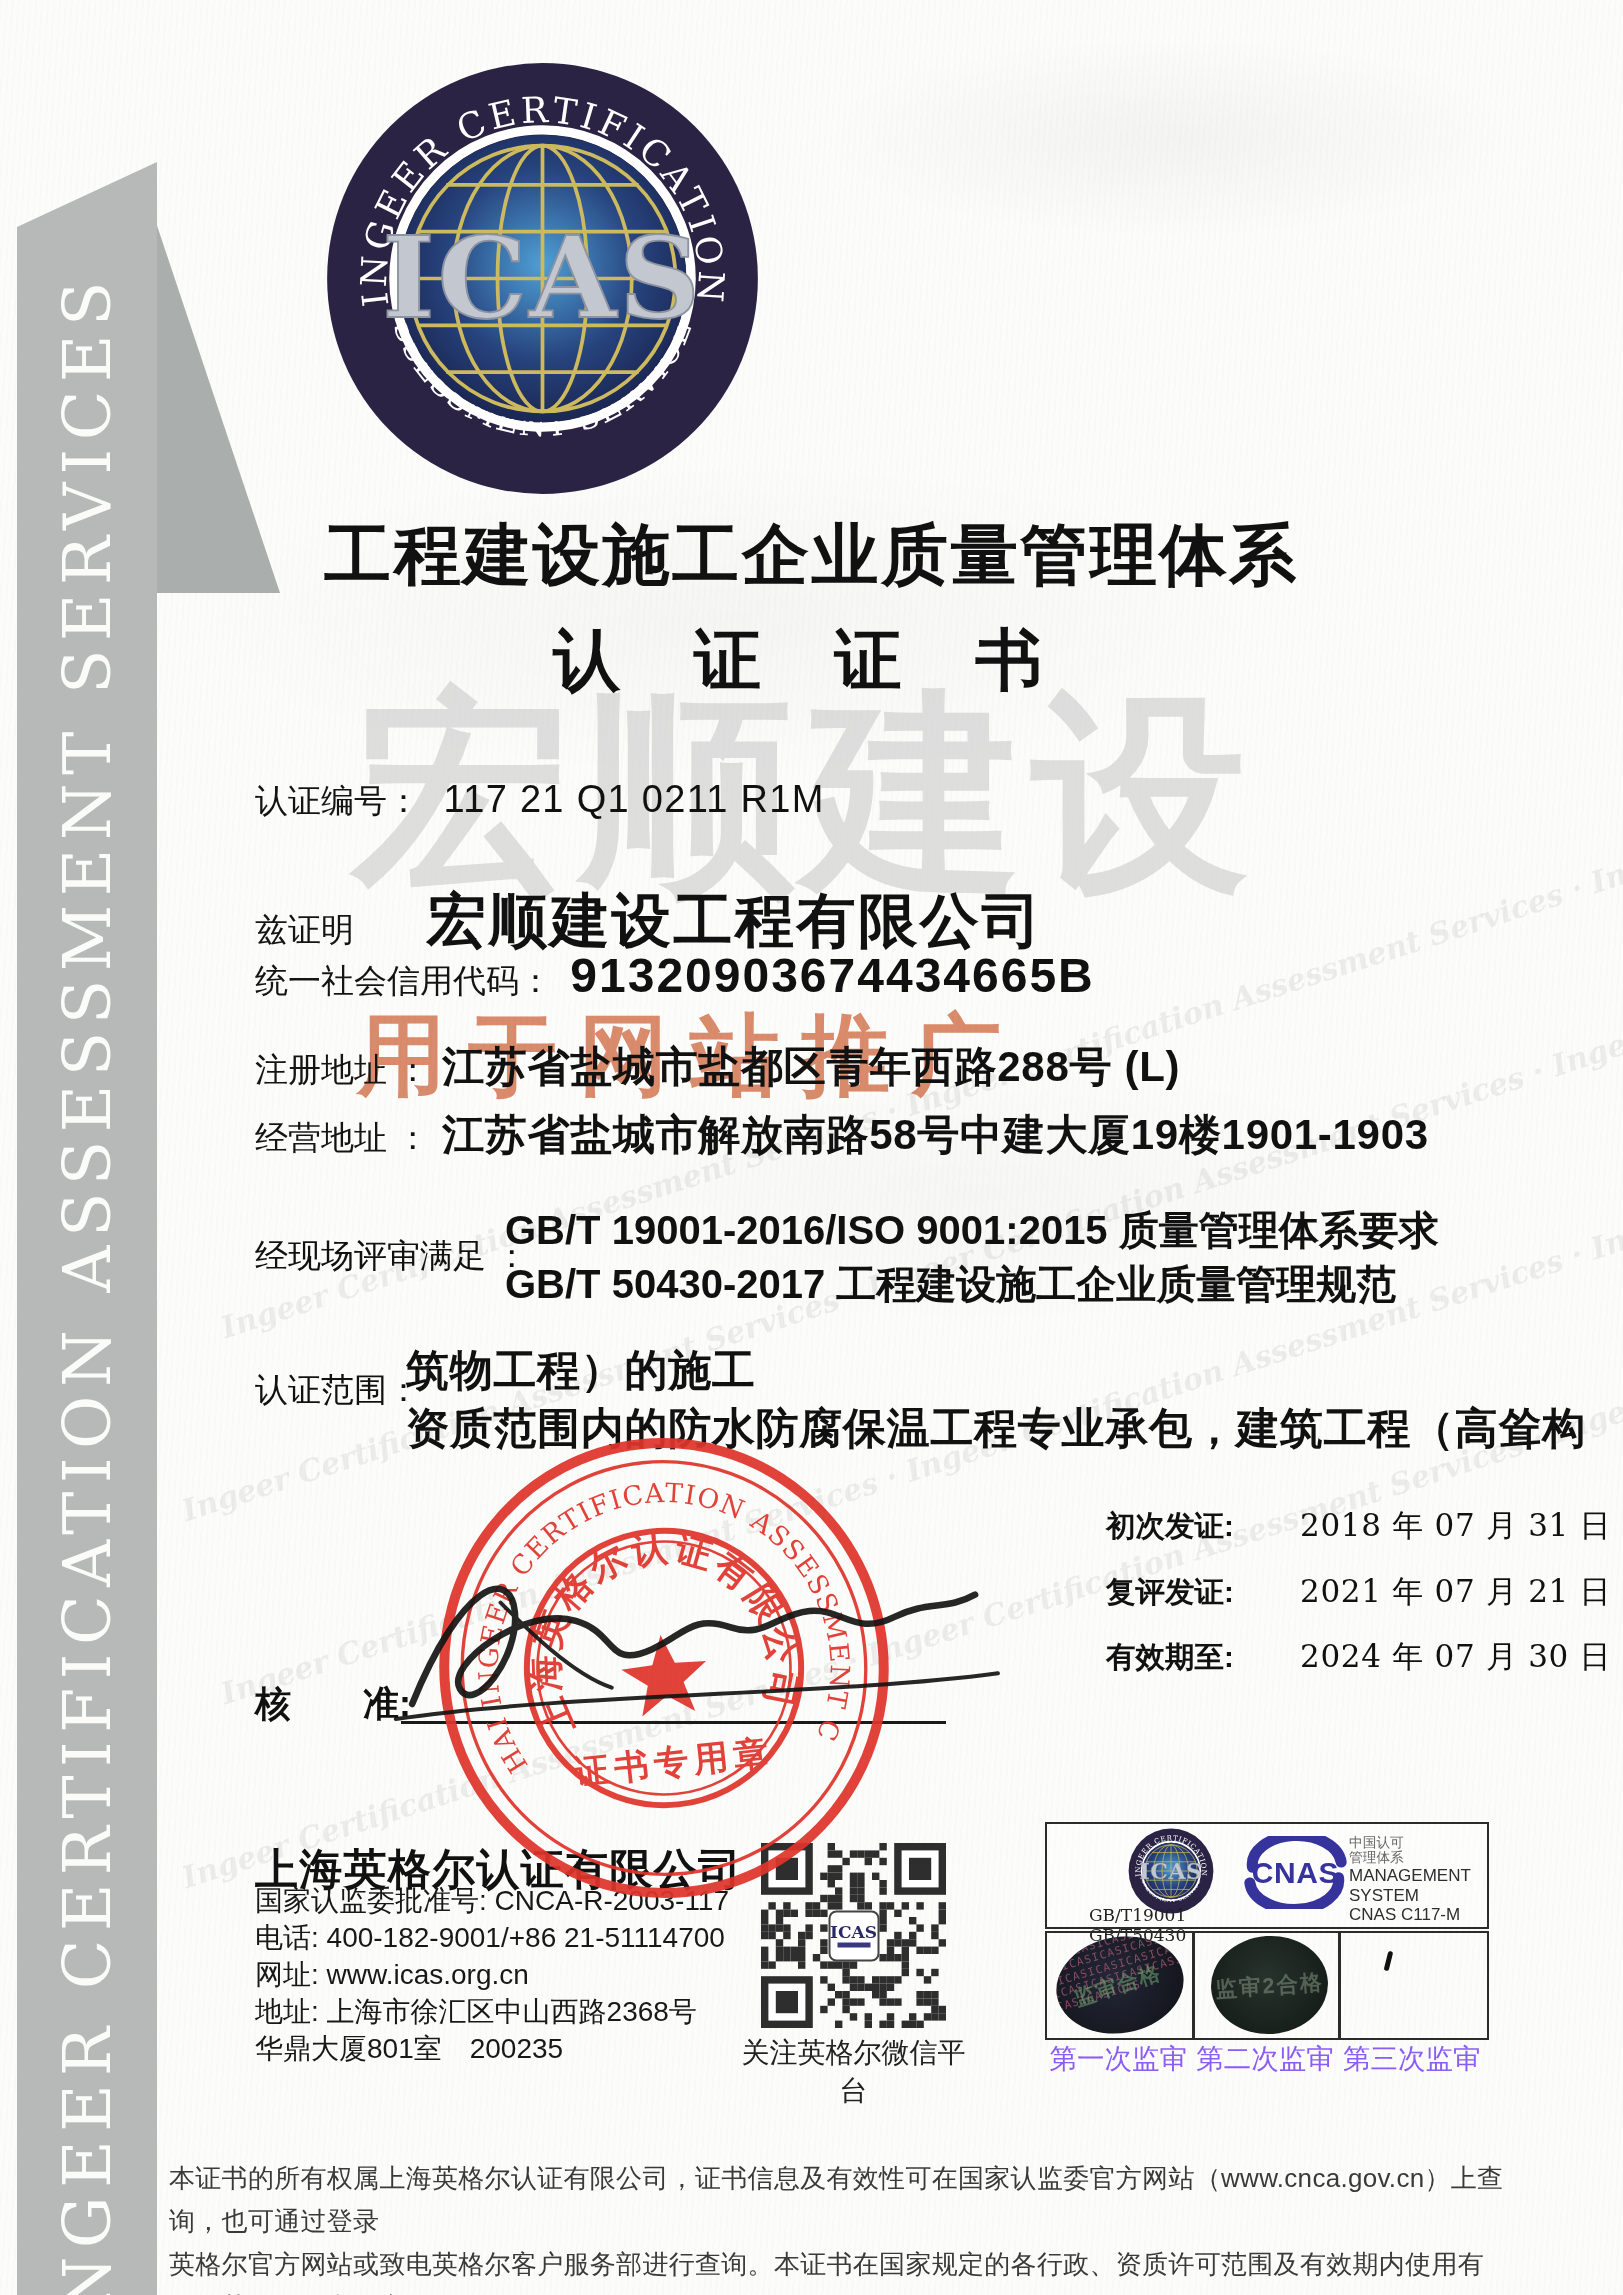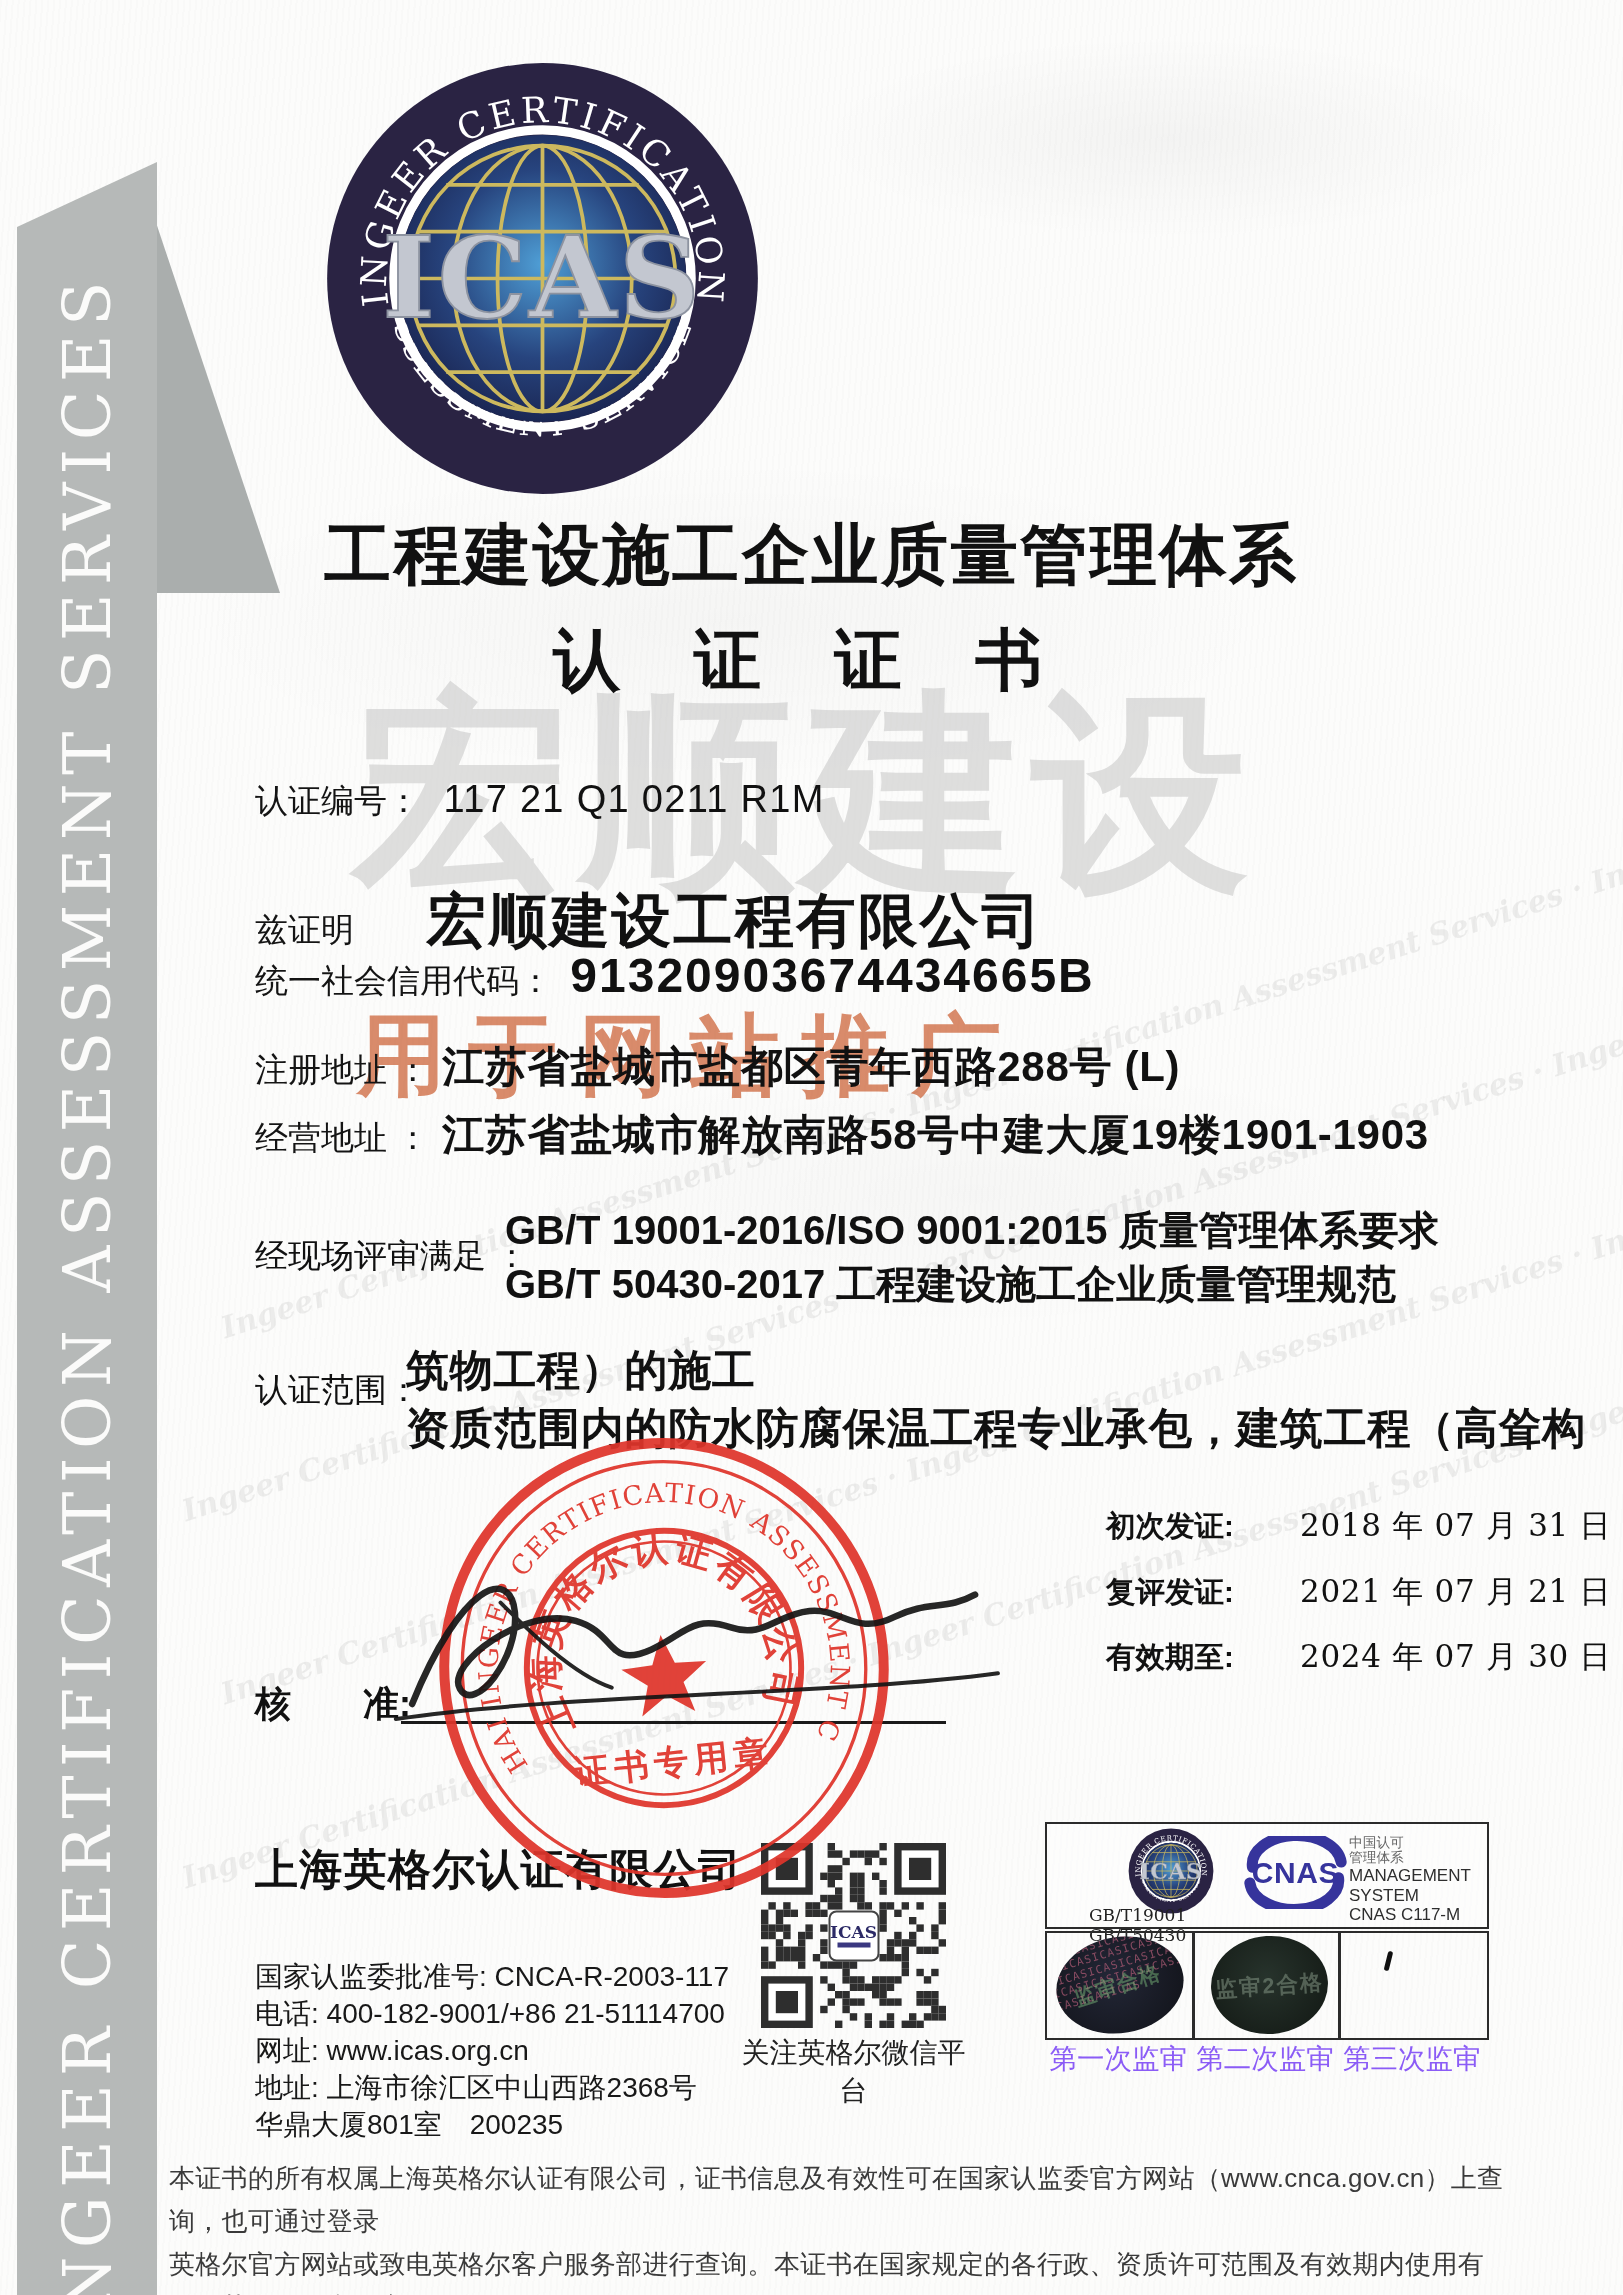--- a/index.html
+++ b/index.html
@@ -75,21 +75,21 @@
   .date-row{display:flex;margin-bottom:23.6px;align-items:baseline;}
   .date-row .dlbl{font-size:29.5px;font-weight:600;width:194px;flex:none;}
   .date-row .dval{font-size:31px;font-family:"DejaVu Serif",serif;letter-spacing:0.7px;}
   
   .approval{position:absolute;left:255px;top:1680px;z-index:4;font-size:36px;font-weight:600;}
   .sig-line{position:absolute;left:401px;top:1721px;width:545px;height:2.6px;background:#1a1a1a;z-index:3;}
   .stamp{position:absolute;left:431px;top:1435px;width:466px;height:466px;z-index:3;opacity:.93;transform:rotate(-6deg);}
   .signature{position:absolute;left:376px;top:1524px;width:645px;height:216px;z-index:4;}
   
   .issuer-name{position:absolute;left:255px;top:1841px;z-index:2;font-size:43px;font-weight:900;letter-spacing:1.3px;}
-  .issuer-lines{position:absolute;left:255px;top:1958px;z-index:2;font-size:28px;font-weight:500;line-height:37px;color:#181818;}
+  .issuer-lines{position:absolute;left:255px;top:1882px;z-index:2;font-size:28px;font-weight:500;line-height:37px;color:#181818;}
   
   .qr{position:absolute;left:761px;top:1843px;width:185px;height:185px;z-index:2;}
   .qr svg{width:100%;height:100%;}
   .qr-logo{
     position:absolute;left:50%;top:50%;transform:translate(-50%,-50%);
     width:47px;height:47px;background:#fff;border:2px solid #444;border-radius:7.9px;
     display:flex;flex-direction:column;align-items:center;justify-content:center;
   }
   .qr-logo .t{font-family:"DejaVu Serif",serif;font-weight:bold;font-size:17px;color:#2c2a66;line-height:1;}
   .qr-logo .b{width:33px;height:5.2px;background:#3a3880;margin-top:2px;}

